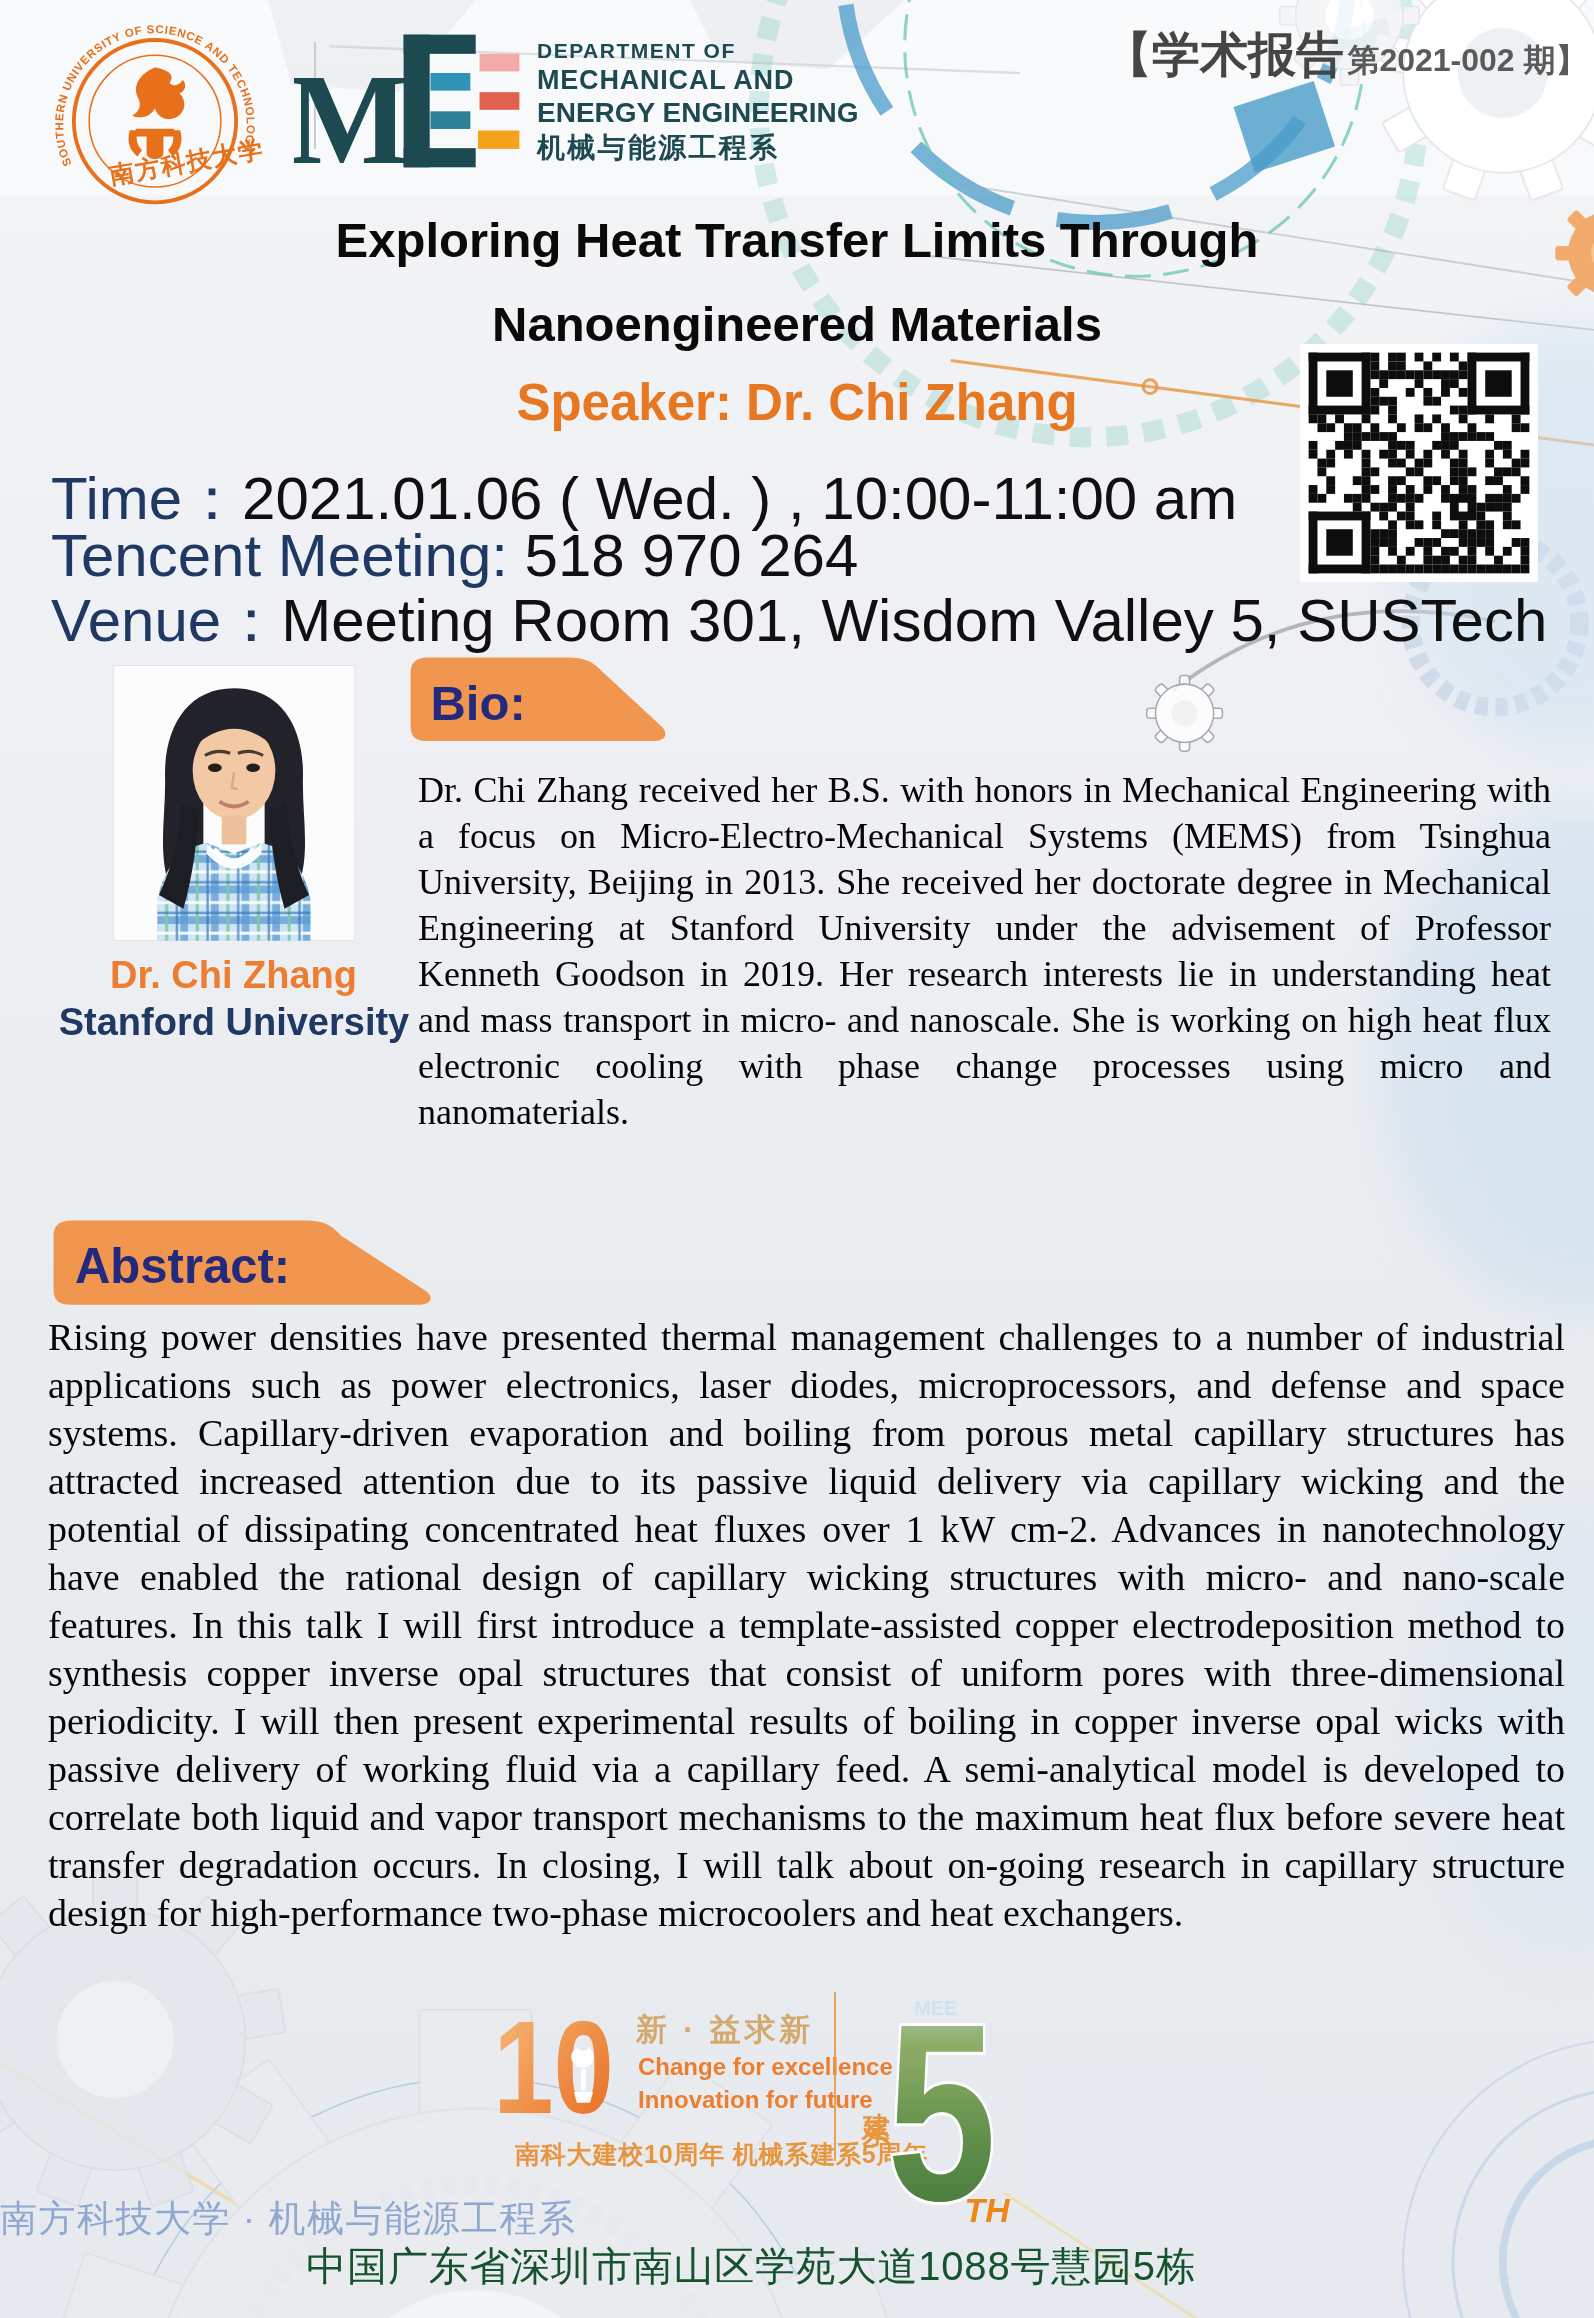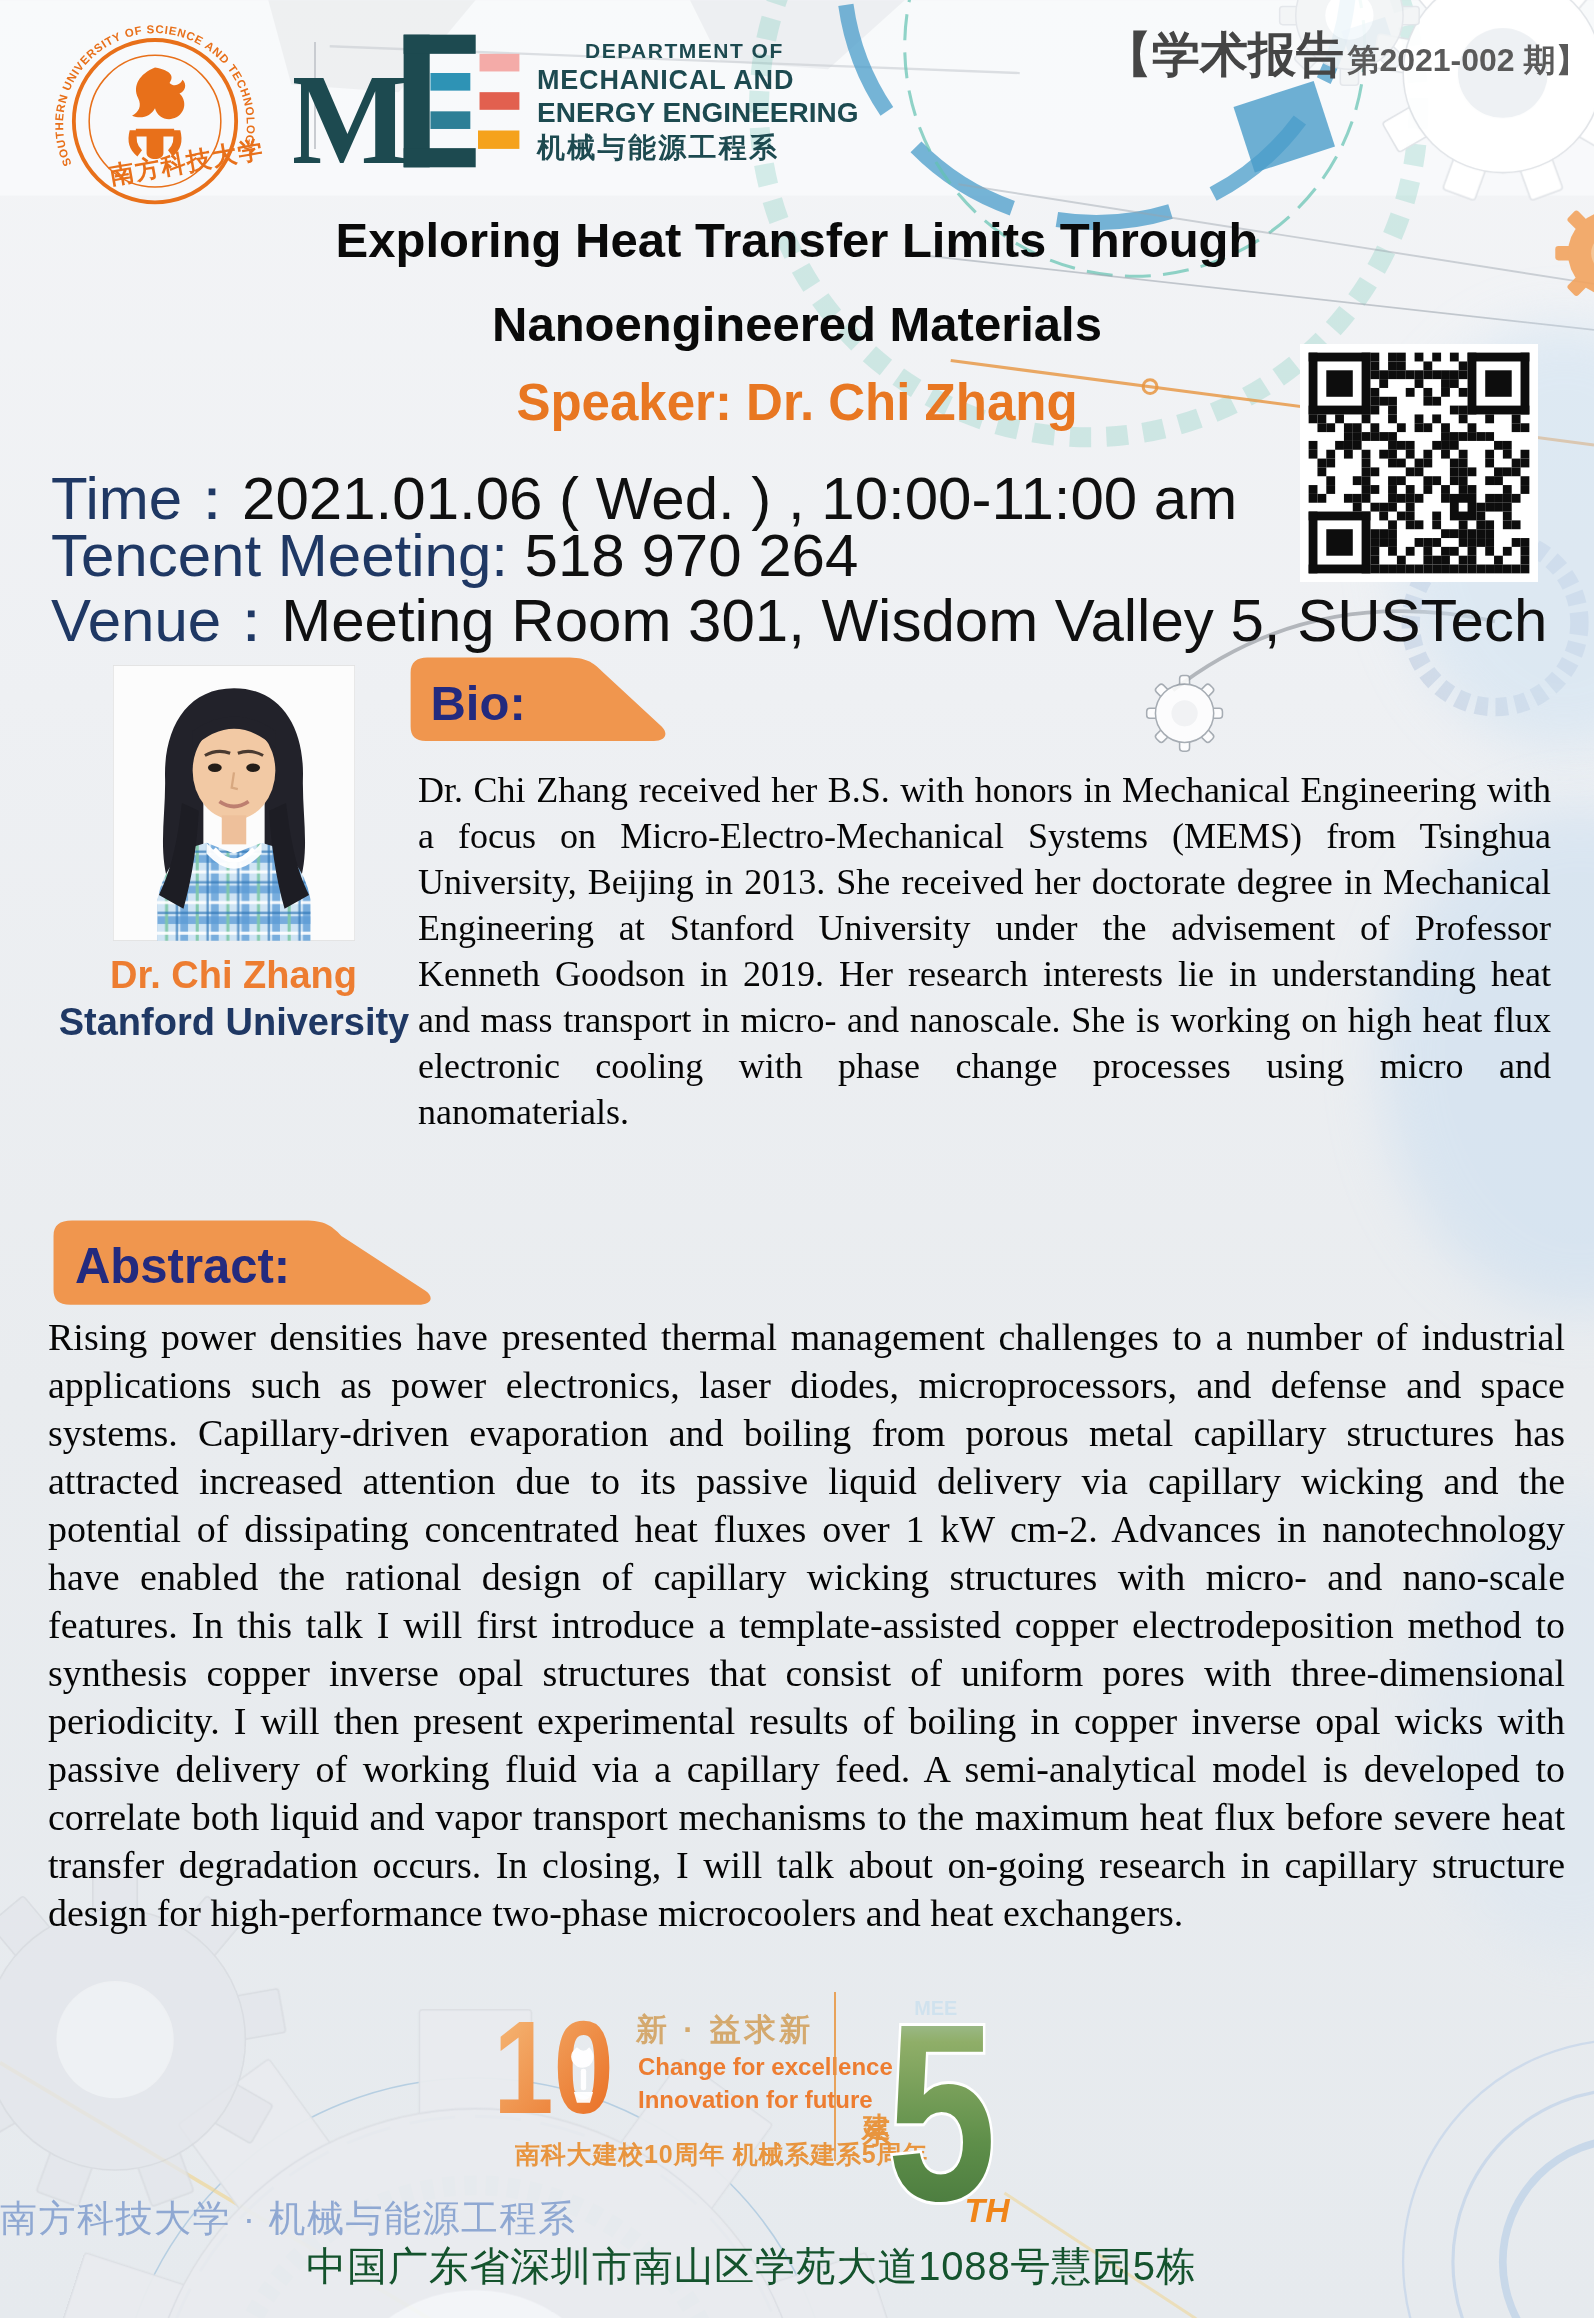--- a/index.html
+++ b/index.html
@@ -8,21 +8,21 @@
        background:linear-gradient(180deg,#f4f5f7 0%,#eef0f3 30%,#e9ecef 60%,#e6eaee 100%);}
   .abs{position:absolute;}
   #decor{left:0;top:0;width:1594px;height:2319px;z-index:0;}
   .z{z-index:2;}
 
   
   #seal{left:44px;top:14px;}
   #divider-line{left:314px;top:42px;width:2.3px;height:107px;background:#c9ccd1;}
   #mee-logo{left:294px;top:23px;}
   #dept-block{left:537px;top:40px;color:#1d4a50;font-weight:bold;line-height:1;}
-  #dept-l1{font-size:21px;letter-spacing:1.5px;margin-left:48px;}
+  #dept-l1{font-size:21px;letter-spacing:1.5px;}
   #dept-l2{font-size:27px;margin-top:6.1px;letter-spacing:0.8px;}
   #dept-l3{font-size:28px;margin-top:5.4px;}
   #dept-cn{font-size:28px;margin-top:6.1px;letter-spacing:2.3px;}
   #series{left:1104px;top:23px;color:#454545;white-space:nowrap;}
   #series .big{font-size:48px;font-weight:bold;}
   #series .small{font-size:32px;font-weight:bold;color:#5a5a5a;}
 
   
   #title{left:0;top:198px;width:1594px;text-align:center;color:#0a0a0a;
          font-weight:bold;font-size:49px;line-height:84px;letter-spacing:0px;}

